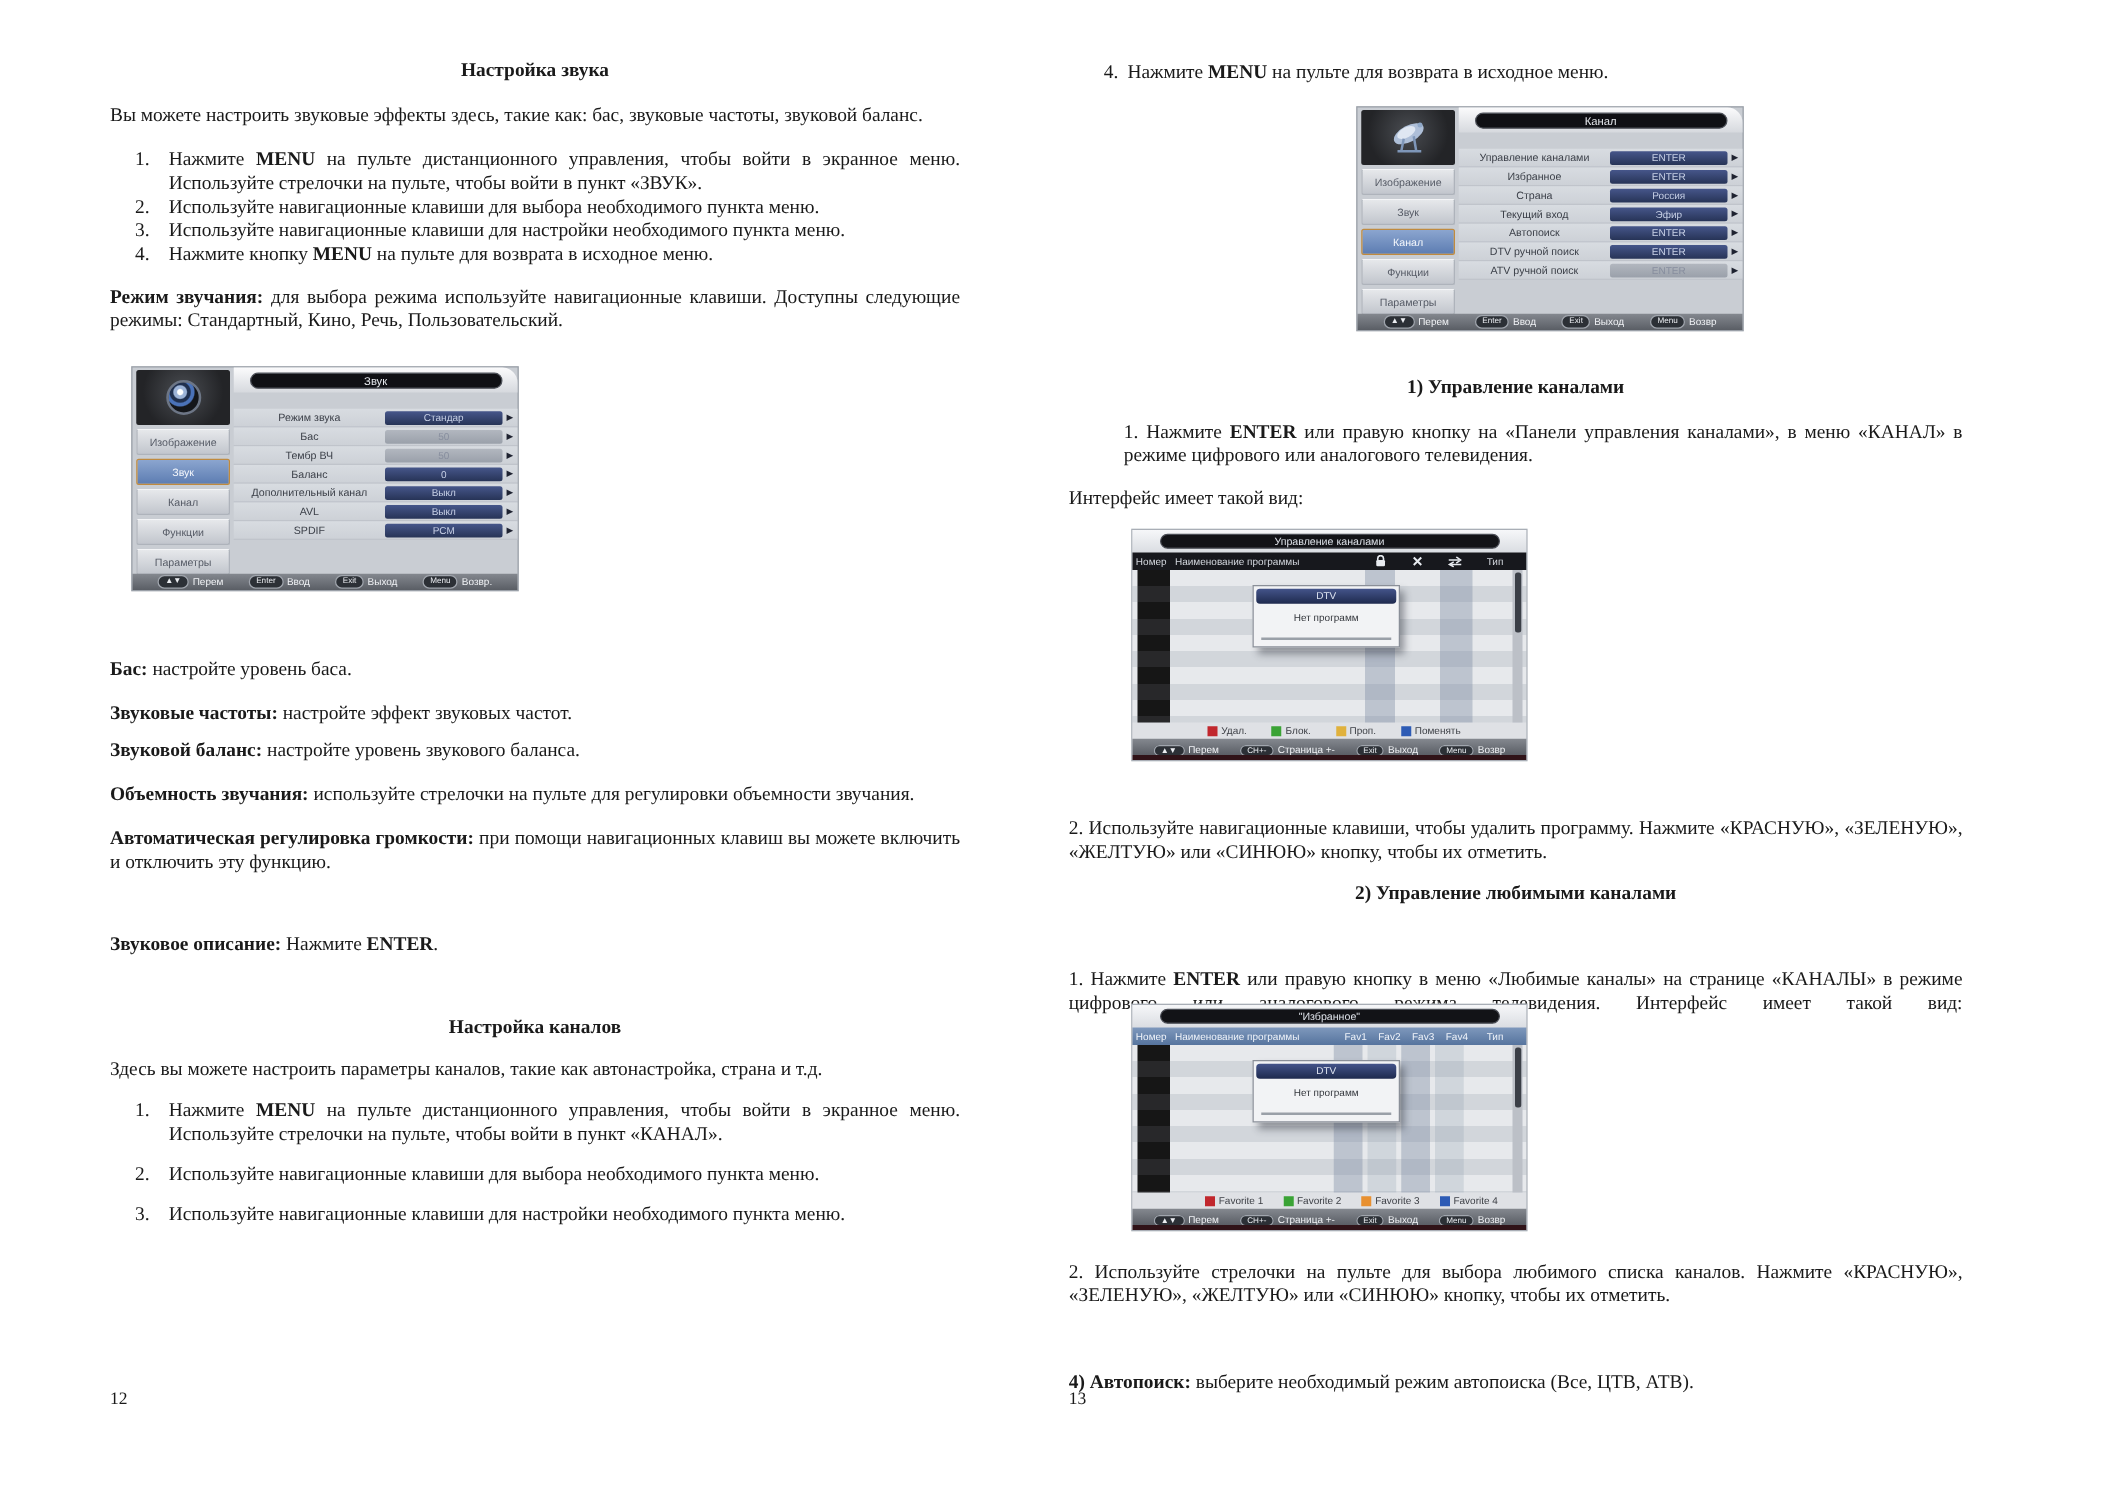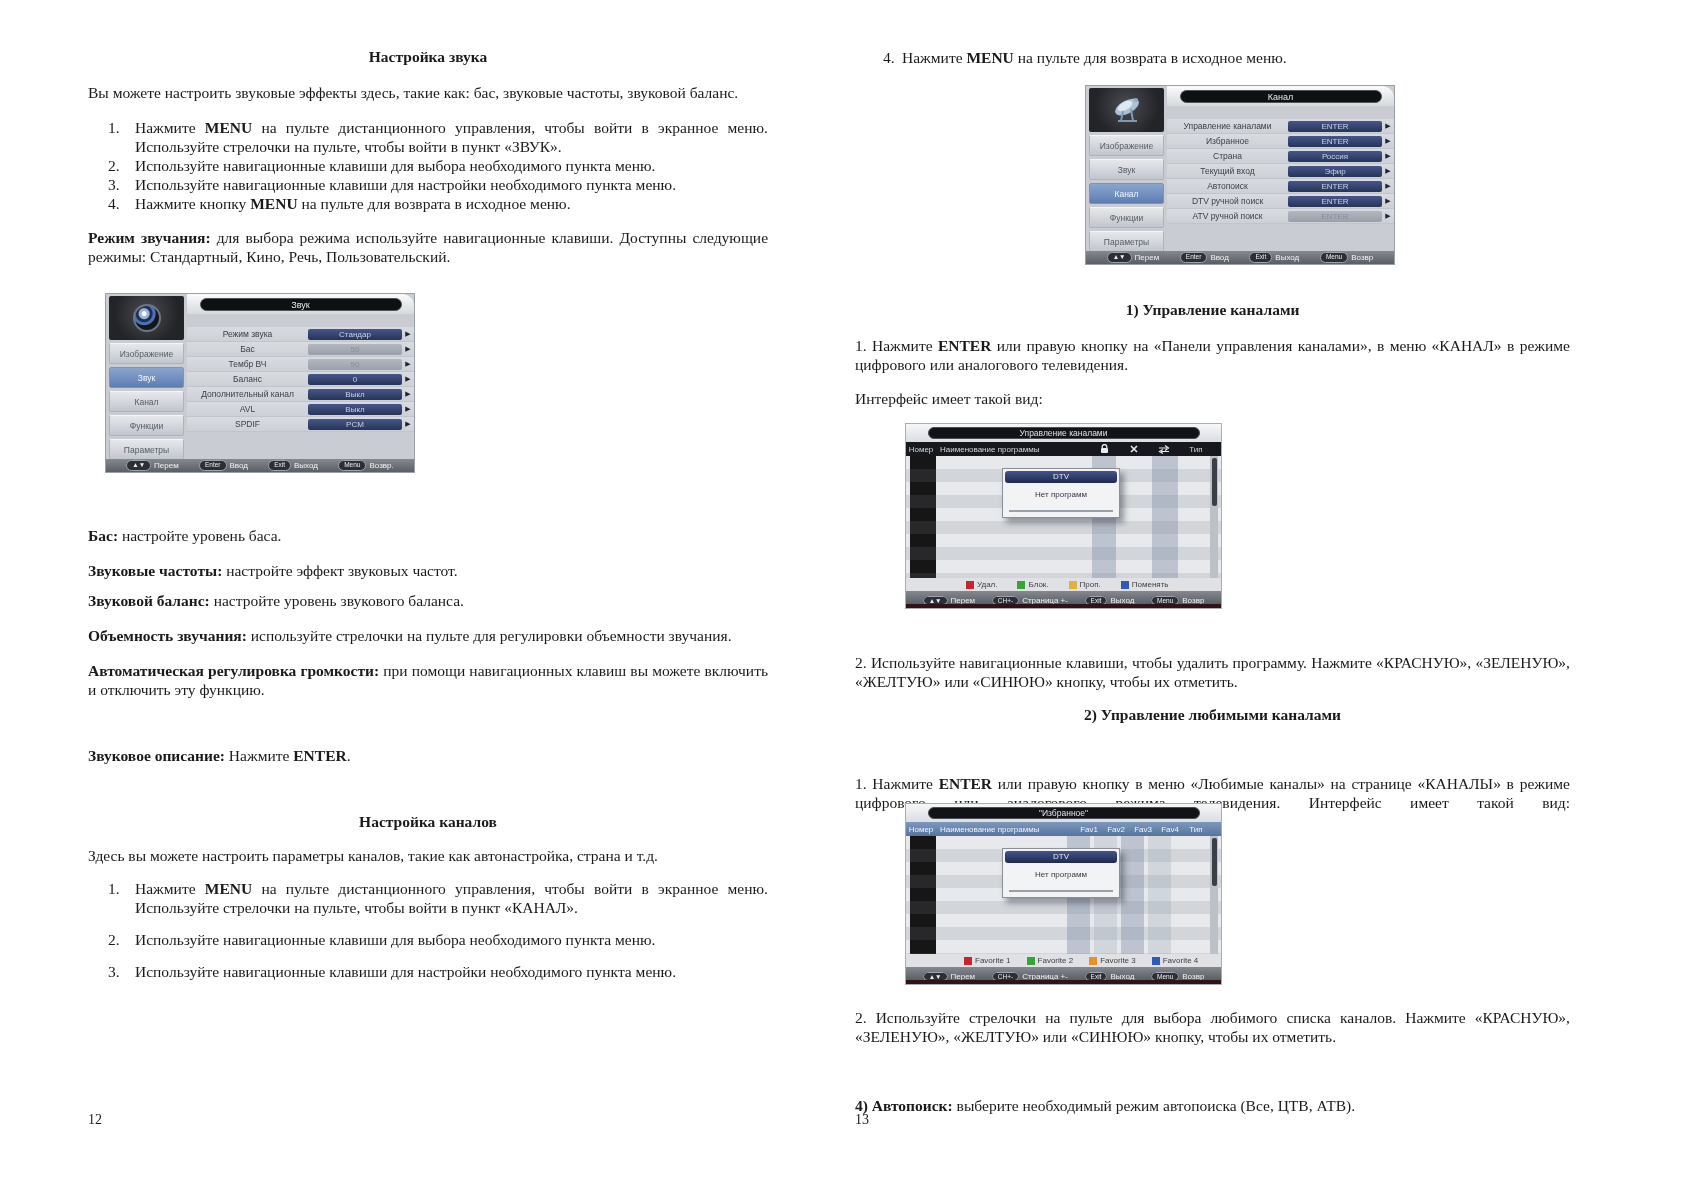--- a/index.html
+++ b/index.html
@@ -58,21 +58,21 @@
          font-family:"Liberation Sans","DejaVu Sans",sans-serif;}
   .tv-titlebar{height:18px;background:linear-gradient(#f6f7f9,#dadde2);display:flex;align-items:center;justify-content:center;}
   .tv-pill{width:272px;height:12px;background:#121317;border:1px solid #4a4d55;border-radius:8px;
            color:#dde1e8;font-size:8.5px;line-height:11px;text-align:center;box-sizing:border-box;}
   .tv-header{height:14px;display:flex;align-items:center;font-size:8px;}
   .tv-header.dark{background:#17181d;color:#d3d7de;}
   .tv-header.blue{background:linear-gradient(#7e98bc,#56749e);color:#f0f4fa;}
   .th-num{width:30px;text-align:center;}
   .th-name{flex:1;padding-left:4px;}
   .th-ic{width:30px;text-align:center;display:flex;justify-content:center;}
-  .th-fav{width:27px;text-align:right;}
+  .th-fav{width:27px;text-align:center;}
   .th-type{width:34px;text-align:center;margin-right:8px;}
   .tv-body{flex:1;position:relative;
            background:repeating-linear-gradient(180deg,#e7e9ec 0 13px,#d2d6db 13px 26px);}
   .tv-leftcol{position:absolute;left:4px;top:0;bottom:0;width:26px;
               background:repeating-linear-gradient(180deg,#161616 0 13px,#28282a 13px 26px);}
   .band{position:absolute;top:0;bottom:0;background:rgba(122,138,160,.38);}
   .tv-scrolltrack{position:absolute;right:3px;top:0;bottom:0;width:8px;background:#bcc0c7;}
   .tv-scrollthumb{position:absolute;right:4px;top:2px;width:5px;height:48px;background:#3b3f47;border-radius:2px;}
   .tv-popup{position:absolute;left:96px;top:12px;width:116px;height:48px;background:#f2f3f5;
             border:1px solid #8a8f98;box-shadow:4px 5px 6px rgba(40,45,55,.45);}
@@ -275,21 +275,21 @@
           <span class="flab">Выход</span>
         </span>
       <span class="it">
           <span class="fkey">Menu</span>
           <span class="flab">Возвр</span>
         </span>
     </div>
   </div>
 
   <div class="abs h1" style="top:301px;">1) Управление каналами</div>
-  <div class="abs doc" style="top:336px;"><span>1. Нажмите </span><b>ENTER</b><span> или правую кнопку на «Панели управления каналами», в меню «КАНАЛ» в режиме цифрового или аналогового телевидения.</span></div>
+  <div class="abs doc" style="top:336px;margin-left:44px;"><span>1. Нажмите </span><b>ENTER</b><span> или правую кнопку на «Панели управления каналами», в меню «КАНАЛ» в режиме цифрового или аналогового телевидения.</span></div>
   <div class="abs doc" style="top:389px;">Интерфейс имеет такой вид:</div>
 
   <div class="tvscr" style="left:50px;top:423px;">
     <div class="tv-titlebar">
         <div class="tv-pill">Управление каналами</div>
       </div>
     <div class="tv-header dark">
       <span class="th-num">Номер</span>
       <span class="th-name">Наименование программы</span>
       <span class="th-ic">

